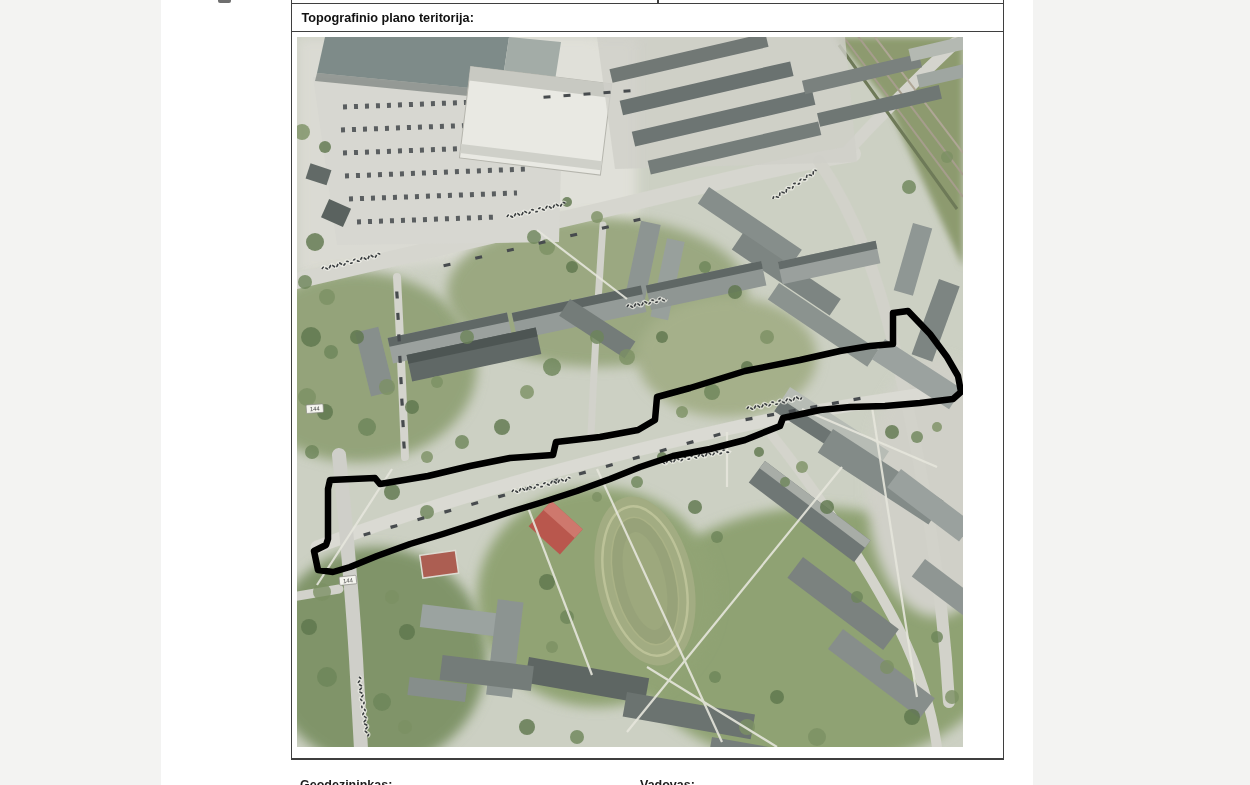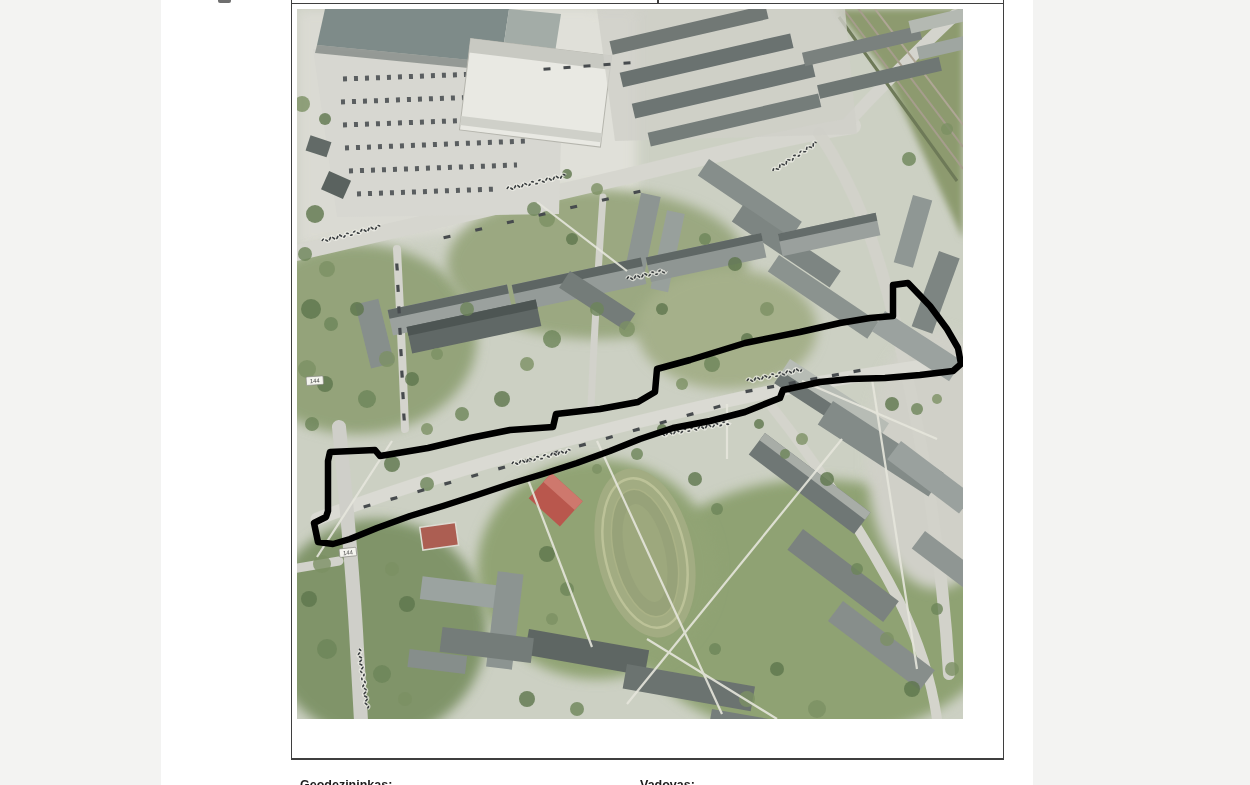--- a/index.html
+++ b/index.html
@@ -33,20 +33,23 @@
 </style>
 </head>
 <body>
 
 <div class="paper">
   <div class="logo-remnant"></div>
 
   <div class="doc-table">
     <div class="row-top">
       <div class="col-divider"></div>
+    </div>
+    <div class="row-title">
+      <div class="title">Topografinio plano teritorija:</div>
     </div>
     <div class="row-map">
       <div class="map-wrap">
         <svg width="666" height="710" viewBox="0 0 666 710" xmlns="http://www.w3.org/2000/svg">
           <defs>
             <filter id="soft" x="-30%" y="-30%" width="160%" height="160%">
                 <feGaussianBlur stdDeviation="6"></feGaussianBlur>
               </filter>
             <filter id="soft2" x="-30%" y="-30%" width="160%" height="160%">
                 <feGaussianBlur stdDeviation="3"></feGaussianBlur>

